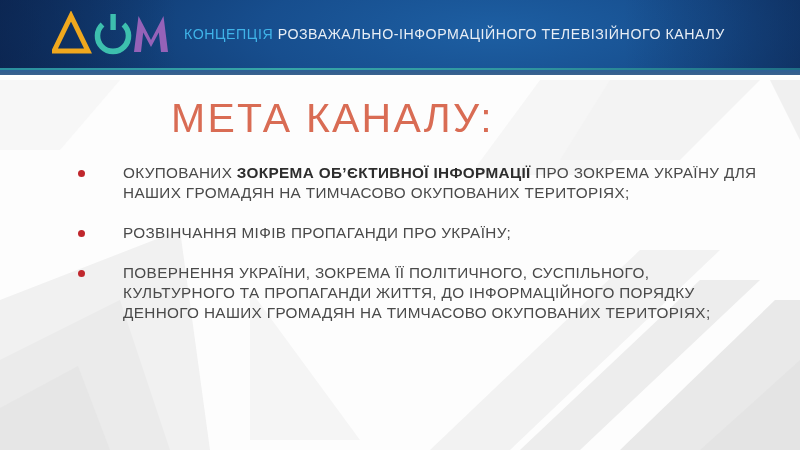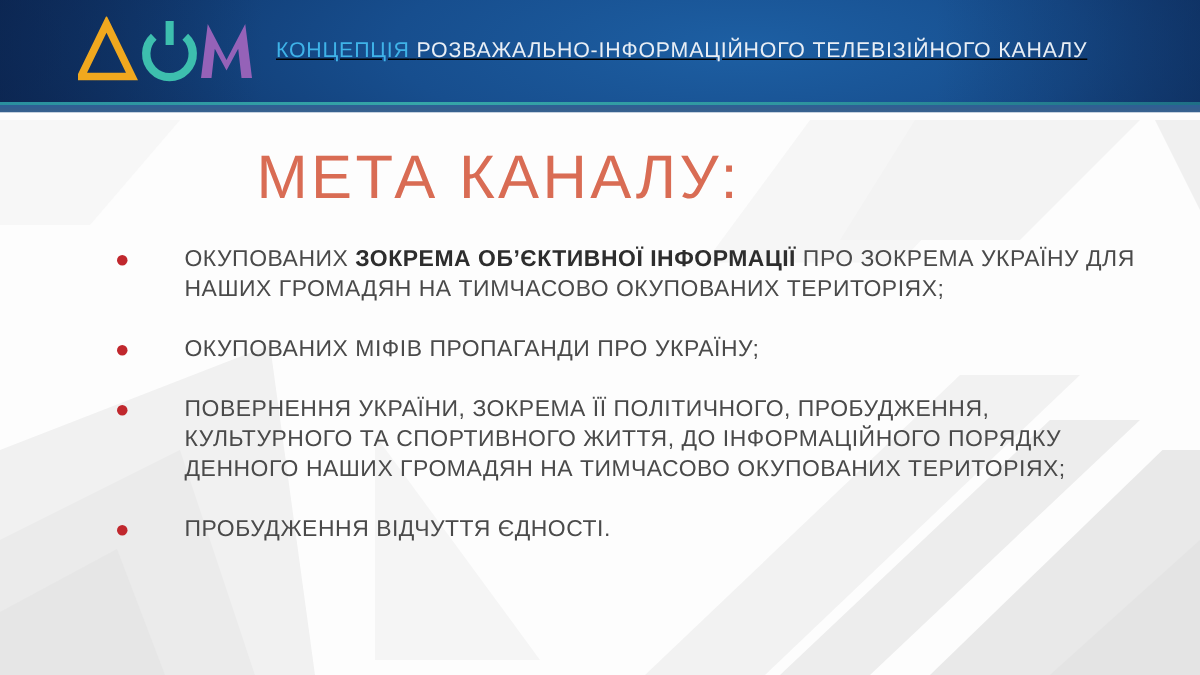--- a/index.html
+++ b/index.html
@@ -29,21 +29,20 @@
     position:absolute;
     top:0; left:0;
     width:800px;
     height:68px;
     background:
       radial-gradient(ellipse 520px 150px at 62% 45%, #1d5fa3 0%, #174e8e 45%, #123f78 72%, #0e3060 100%);
     z-index:5;
     display:flex;
     align-items:center;
     overflow:hidden;
-    text-decoration:underline;
   }
   .header::after {
     content:"";
     position:absolute;
     left:0; right:0; top:0; bottom:0;
     background:linear-gradient(90deg, rgba(10,30,70,.55) 0%, rgba(10,30,70,0) 22%, rgba(10,30,70,0) 78%, rgba(10,30,70,.45) 100%);
     pointer-events:none;
   }
   .header-accent-1 {
     position:absolute; top:68px; left:0; width:800px; height:2px;
@@ -186,25 +185,21 @@
 
   <h1 class="slide-title">МЕТА КАНАЛУ:</h1>
 
   <ul class="bullets" id="bullet-list">
       <li class="bullet-row">
         <span class="bullet-dot"></span>
         <span class="bullet-text"><span>ОКУПОВАНИХ </span><b>ЗОКРЕМА ОБ’ЄКТИВНОЇ ІНФОРМАЦІЇ</b><span> ПРО ЗОКРЕМА УКРАЇНУ ДЛЯ НАШИХ ГРОМАДЯН НА ТИМЧАСОВО ОКУПОВАНИХ ТЕРИТОРІЯХ;</span></span>
       </li>
       <li class="bullet-row">
         <span class="bullet-dot"></span>
-        <span class="bullet-text"><span>ОКУПОВАНИХ МІФІВ ПРОПАГАНДИ ПРО УКРАЇНУ;</span></span>
+        <span class="bullet-text"><span>РОЗВІНЧАННЯ МІФІВ ПРОПАГАНДИ ПРО УКРАЇНУ;</span></span>
       </li>
       <li class="bullet-row">
         <span class="bullet-dot"></span>
-        <span class="bullet-text"><span>ПОВЕРНЕННЯ УКРАЇНИ, ЗОКРЕМА ЇЇ ПОЛІТИЧНОГО, ПРОБУДЖЕННЯ, КУЛЬТУРНОГО ТА СПОРТИВНОГО ЖИТТЯ, ДО ІНФОРМАЦІЙНОГО ПОРЯДКУ ДЕННОГО НАШИХ ГРОМАДЯН НА ТИМЧАСОВО ОКУПОВАНИХ ТЕРИТОРІЯХ;</span></span>
-      </li>
-      <li class="bullet-row">
-        <span class="bullet-dot"></span>
-        <span class="bullet-text"><span>ПРОБУДЖЕННЯ ВІДЧУТТЯ ЄДНОСТІ.</span></span>
+        <span class="bullet-text"><span>ПОВЕРНЕННЯ УКРАЇНИ, ЗОКРЕМА ЇЇ ПОЛІТИЧНОГО, СУСПІЛЬНОГО, КУЛЬТУРНОГО ТА ПРОПАГАНДИ ЖИТТЯ, ДО ІНФОРМАЦІЙНОГО ПОРЯДКУ ДЕННОГО НАШИХ ГРОМАДЯН НА ТИМЧАСОВО ОКУПОВАНИХ ТЕРИТОРІЯХ;</span></span>
       </li>
     </ul>
 
 </div>
 
 </body></html>

